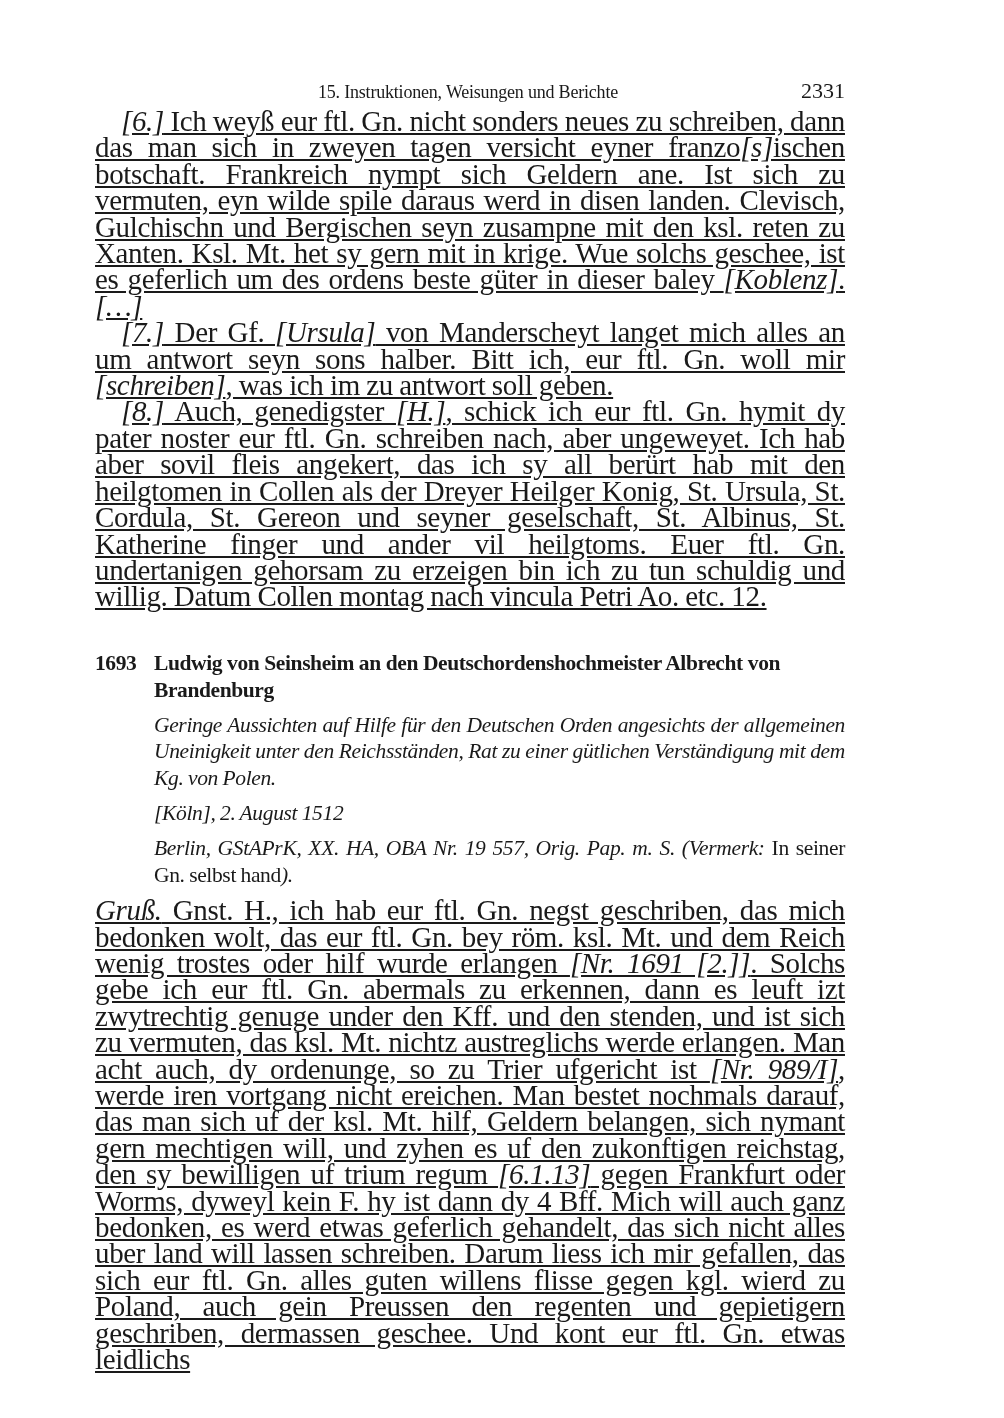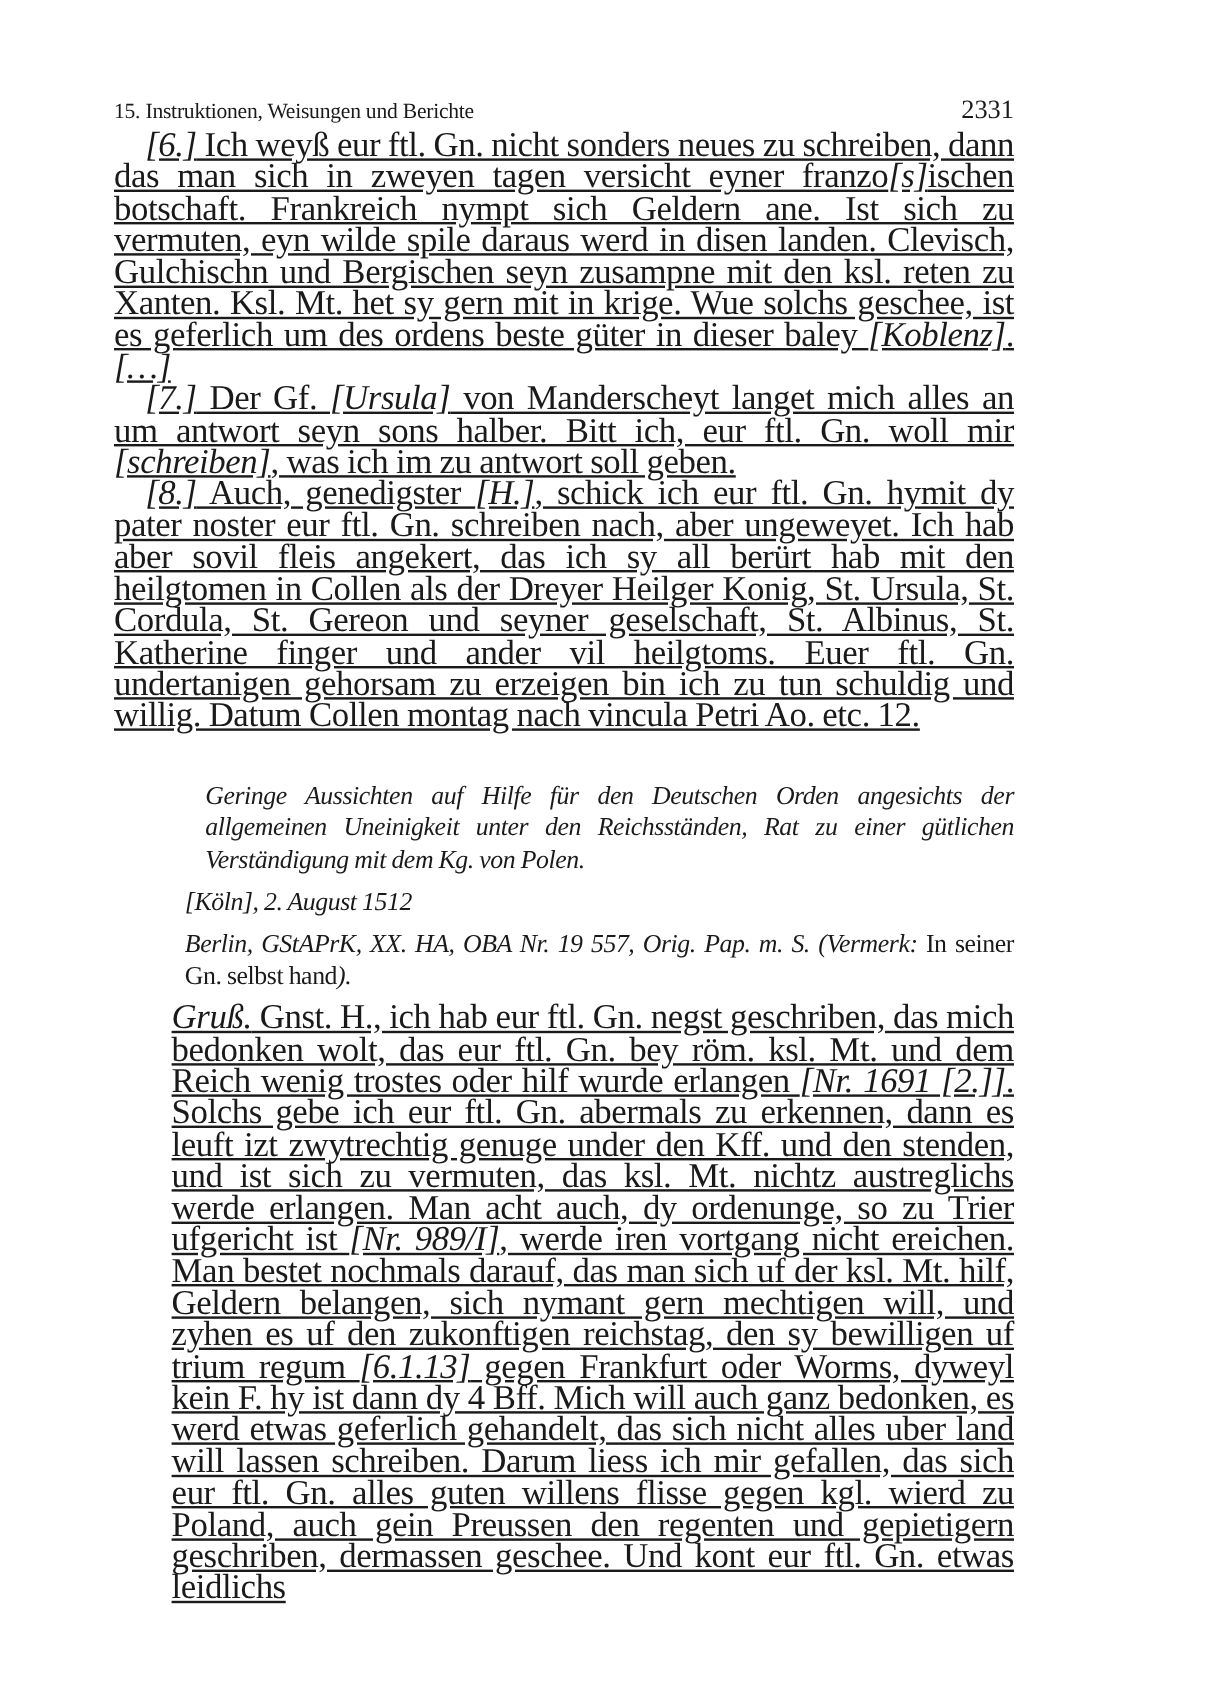--- a/index.html
+++ b/index.html
@@ -5,41 +5,41 @@
   html, body { margin: 0; padding: 0; background: #ffffff; }
   body {
     width: 1004px; height: 1418px; position: relative; overflow: hidden;
     font-family: "Liberation Serif", "DejaVu Serif", serif;
     color: #1a1a1a;
   }
   .page { position: absolute; left: 95px; top: 76px; width: 750px; }
   .running-head {
     position: relative; height: 32px; font-size: 18px;
   }
-  .running-head .title { position: absolute; left: 0; right: 4px; top: 6px; letter-spacing: -0.2px; }
+  .running-head .title { position: absolute; left: 0; right: 4px; text-align: center; top: 6px; letter-spacing: -0.2px; }
   .running-head .pageno { position: absolute; right: 0; top: 2px; font-size: 22px; }
   .text {
     font-size: 29px; line-height: 26.4px; text-align: justify;
     letter-spacing: -0.35px; word-spacing: -0.5px; text-decoration: underline;
   }
   .text p { margin: 0; text-indent: 26px; }
   .text p.noindent { text-indent: 0; }
   i, .ital { font-style: italic; }
   .sc { font-variant: small-caps; }
   .doc-head { margin-top: 40px; }
   .doc-title {
     display: flex; font-weight: bold; font-size: 21.5px; line-height: 27px; letter-spacing: -0.4px;
   }
   .doc-title .num { width: 59px; flex: none; }
   .doc-title .txt { flex: 1; text-align: left; }
   .meta { margin-left: 59px; font-size: 21.5px; line-height: 26.4px; letter-spacing: -0.35px; word-spacing: -0.5px; }
   .meta p { margin: 0; text-align: justify; }
-  .meta .regest { margin-top: 8px; font-style: italic; margin-left: 17px; }
+  .meta .regest { margin-top: 8px; font-style: italic; }
   .meta .item { margin-top: 9px; font-family: Liberation Serif, serif; }
-  .body2 { margin-top: 9px; margin-left: 48px; }
+  .body2 { margin-top: 9px; }
 </style>
 </head>
 <body>
 
 <div class="page">
 
   <div class="running-head">
     <span class="title">15. Instruktionen, Weisungen und Berichte</span>
     <span class="pageno">2331</span>
   </div>
@@ -50,20 +50,24 @@
     </p>
     <p>
       <i>[7.]</i><span> Der Gf. </span><i>[Ursula]</i><span> von Manderscheyt langet mich alles an um antwort seyn sons halber. Bitt ich, eur ftl. Gn. woll mir </span><i>[schreiben]</i><span>, was ich im zu antwort soll geben.</span>
     </p>
     <p>
       <i>[8.]</i><span> Auch, genedigster </span><i>[H.]</i><span>, schick ich eur ftl. Gn. hymit dy pater noster eur ftl. Gn. schreiben nach, aber ungeweyet. Ich hab aber sovil fleis angekert, das ich sy all berürt hab mit den heilgtomen in Collen als der Dreyer Heilger Konig, St. Ursula, St. Cordula, St. Gereon und seyner geselschaft, St. Albinus, St. Katherine finger und ander vil heilgtoms. Euer ftl. Gn. undertanigen gehorsam zu erzeigen bin ich zu tun schuldig und willig. Datum Collen montag nach vincula Petri Ao. etc. 12.</span>
     </p>
   </div>
 
   <div class="doc-head">
+    <div class="doc-title">
+      <span class="num">1693</span>
+      <span class="txt">Ludwig von Seinsheim an den Deutschordenshochmeister Albrecht von Brandenburg</span>
+    </div>
     <div class="meta">
       <p class="regest">Geringe Aussichten auf Hilfe für den Deutschen Orden angesichts der allgemeinen Uneinigkeit unter den Reichsständen, Rat zu einer gütlichen Verständigung mit dem Kg. von Polen.</p>
       <p class="item ital">[Köln], 2. August 1512</p>
       <p class="item"><i>Berlin, GStAPrK, XX. HA, OBA Nr. 19 557, Orig. Pap. m. S. (Vermerk:</i><span> In seiner Gn. selbst hand</span><i>).</i></p>
     </div>
   </div>
 
   <div class="text body2">
     <p class="noindent"><i>Gruß.</i><span> Gnst. H., ich hab eur ftl. Gn. negst geschriben, das mich bedonken wolt, das eur ftl. Gn. bey röm. ksl. Mt. und dem Reich wenig trostes oder hilf wurde erlangen </span><i>[Nr. 1691 [2.]]</i><span>. Solchs gebe ich eur ftl. Gn. abermals zu erkennen, dann es leuft izt zwytrechtig genuge under den Kff. und den stenden, und ist sich zu vermuten, das ksl. Mt. nichtz austreglichs werde erlangen. Man acht auch, dy ordenunge, so zu Trier ufgericht ist </span><i>[Nr. 989/I]</i><span>, werde iren vortgang nicht ereichen. Man bestet nochmals darauf, das man sich uf der ksl. Mt. hilf, Geldern belangen, sich nymant gern mechtigen will, und zyhen es uf den zukonftigen reichstag, den sy bewilligen uf trium regum </span><i>[6.1.13]</i><span> gegen Frankfurt oder Worms, dyweyl kein F. hy ist dann dy 4 Bff. Mich will auch ganz bedonken, es werd etwas geferlich gehandelt, das sich nicht alles uber land will lassen schreiben. Darum liess ich mir gefallen, das sich eur ftl. Gn. alles guten willens flisse gegen kgl. wierd zu Poland, auch gein Preussen den regenten und gepietigern geschriben, dermassen geschee. Und kont eur ftl. Gn. etwas leidlichs</span></p>
   </div>

